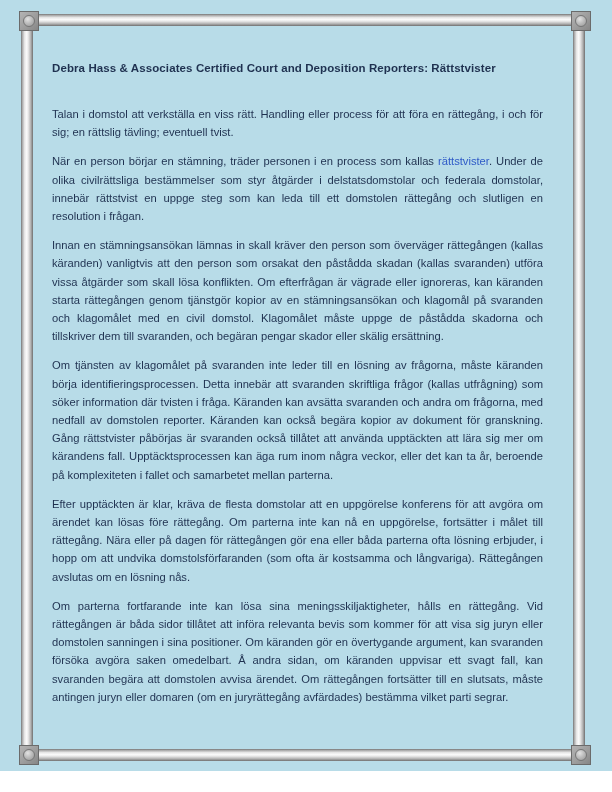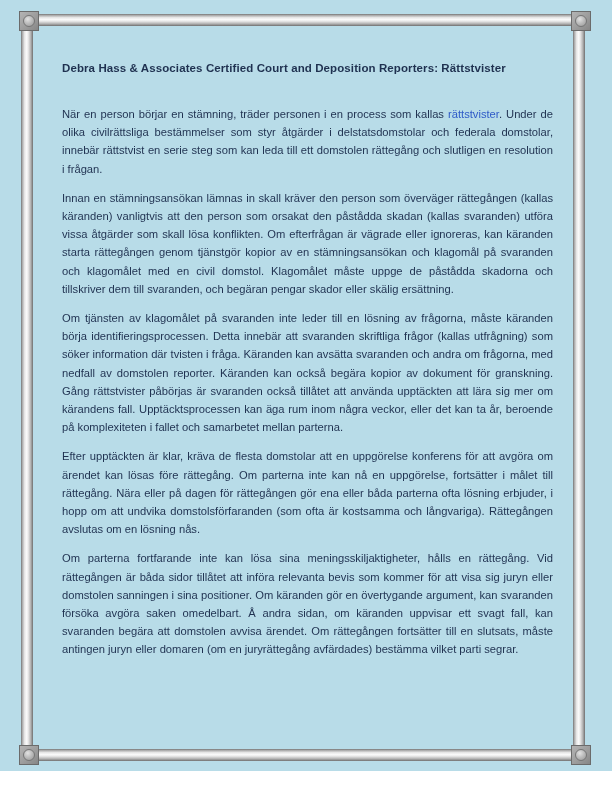--- a/index.html
+++ b/index.html
@@ -57,21 +57,21 @@
     position: absolute;
     left: 3px; top: 3px;
     width: 10px; height: 10px;
     border-radius: 50%;
     border: 1px solid #767676;
     background: radial-gradient(circle at 38% 32%, #e2e2e2 0%, #bdbdbd 45%, #969696 100%);
   }
   
   .doc {
     position: absolute;
-    left: 62px;
+    left: 52px;
     top: 62px;
     width: 491px;
     color: #1f3150;
   }
   .doc-title {
     font-size: 11.5px;
     font-weight: bold;
     letter-spacing: 0.1px;
     margin: 0 0 31px 0;
     white-space: nowrap;
@@ -106,23 +106,26 @@
     <div class="corner corner-bl">
       <div class="bolt"></div>
     </div>
     <div class="corner corner-br">
       <div class="bolt"></div>
     </div>
 
     <div class="doc">
       <h1 class="doc-title">Debra Hass &amp; Associates Certified Court and Deposition Reporters: Rättstvister</h1>
 
+      <p>
+        <span>Talan i domstol att verkställa en viss rätt. Handling eller process för att föra en rättegång, i och för sig; en rättslig tävling; eventuell tvist.</span>
+      </p>
 
       <p>
-        <span>När en person börjar en stämning, träder personen i en process som kallas </span><a>rättstvister</a><span>. Under de olika civilrättsliga bestämmelser som styr åtgärder i delstatsdomstolar och federala domstolar, innebär rättstvist en serie steg som kan leda till ett domstolen rättegång och slutligen en resolution i frågan.</span>
+        <span>När en person börjar en stämning, träder personen i en process som kallas </span><a>rättstvister</a><span>. Under de olika civilrättsliga bestämmelser som styr åtgärder i delstatsdomstolar och federala domstolar, innebär rättstvist en uppge steg som kan leda till ett domstolen rättegång och slutligen en resolution i frågan.</span>
       </p>
 
       <p>
         <span>Innan en stämningsansökan lämnas in skall kräver den person som överväger rättegången (kallas käranden) vanligtvis att den person som orsakat den påstådda skadan (kallas svaranden) utföra vissa åtgärder som skall lösa konflikten. Om efterfrågan är vägrade eller ignoreras, kan käranden starta rättegången genom tjänstgör kopior av en stämningsansökan och klagomål på svaranden och klagomålet med en civil domstol. Klagomålet måste uppge de påstådda skadorna och tillskriver dem till svaranden, och begäran pengar skador eller skälig ersättning.</span>
       </p>
 
       <p>
         <span>Om tjänsten av klagomålet på svaranden inte leder till en lösning av frågorna, måste käranden börja identifieringsprocessen. Detta innebär att svaranden skriftliga frågor (kallas utfrågning) som söker information där tvisten i fråga. Käranden kan avsätta svaranden och andra om frågorna, med nedfall av domstolen reporter. Käranden kan också begära kopior av dokument för granskning. Gång rättstvister påbörjas är svaranden också tillåtet att använda upptäckten att lära sig mer om kärandens fall. Upptäcktsprocessen kan äga rum inom några veckor, eller det kan ta år, beroende på komplexiteten i fallet och samarbetet mellan parterna.</span>
       </p>
 

